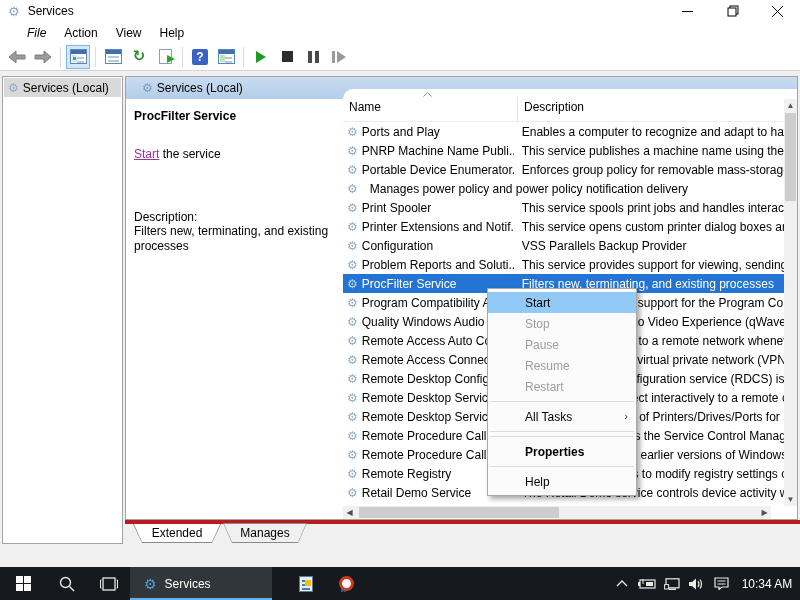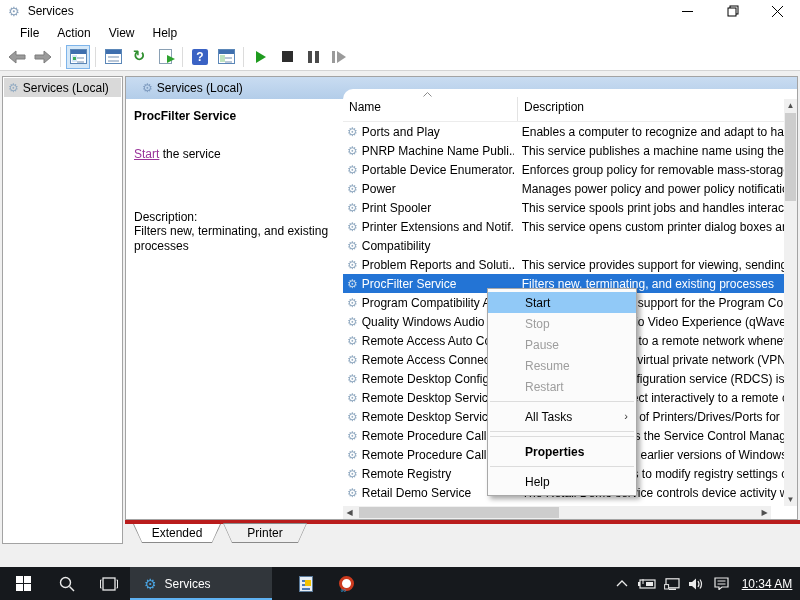--- a/index.html
+++ b/index.html
@@ -11,21 +11,21 @@
   .titlebar { position:absolute; top:0; left:0; right:0; height:22px; background:#ffffff; display:flex; align-items:center; }
   .titlebar .app-icon { margin-left:8px; font-size:13px; color:#8ba3bd; line-height:1; }
   .titlebar .title-text { margin-left:8px; font-size:12px; }
   .win-controls { position:absolute; right:0; top:0; height:22px; display:flex; }
   .win-btn { width:45px; height:22px; display:flex; align-items:center; justify-content:center; }
   .win-btn svg { display:block; }
 
   
   .menubar { position:absolute; top:22px; left:0; right:0; height:21px; background:#ffffff; display:flex; align-items:center; }
   .menu-item { padding:0 9px; height:100%; display:flex; align-items:center; }
-  .menu-item:first-child { padding-left:20px; }
+  .menu-item:first-child { padding-left:27px;font-style:italic; }
 
   
   .toolbar { position:absolute; top:43px; left:0; right:0; height:28px; background:#ffffff; border-bottom:1px solid #d4d4d4; display:flex; align-items:center; padding-left:4px; }
   .tb-btn { width:24px; height:24px; display:flex; align-items:center; justify-content:center; margin:0 1px; border:1px solid transparent; }
   .tb-btn.selected { background:#d5e8f8; border:1px solid #7eb4ea; }
   .tb-sep { width:1px; height:20px; background:#dcdcdc; margin:0 4px; }
   .ico-win { width:17px; height:15px; position:relative; background:#fff; border:1px solid #5b87b8; }
   .ico-win .bar { position:absolute; top:0; left:0; right:0; height:4px; background:#3f6fae; }
   .ico-win .pane { position:absolute; top:5px; left:1px; width:5px; bottom:1px; background:#d5e6f7; }
   .ico-win .dot { position:absolute; left:2px; top:7px; width:3px; height:3px; background:#3fae5a; }
@@ -116,21 +116,21 @@
   .search-btn,.taskview-btn { width:42px; }
   .app-btn { width:142px; background:#31363b; position:relative; justify-content:flex-start; padding-left:14px; }
   .app-btn .underline { position:absolute; left:0; right:0; bottom:0; height:2px; background:#5fb2f2; }
   .app-btn .gear { color:#4aa3e0; font-size:14px; margin-right:8px; }
   .small-app { width:40px; }
   .log-ico { width:14px; height:16px; background:#e8eef5; border:1px solid #5a7a9a; position:relative; }
   .log-ico i { position:absolute; left:2px; right:2px; height:2px; background:#4a7ab8; }
   .log-ico .warn { position:absolute; right:1px; top:3px; width:6px; height:6px; background:#f2c200; }
   .clock-ico { width:15px; height:15px; border-radius:50%; background:#fff; border:3px solid #cc3a1e; position:relative; }
   .clock-ico .dots { position:absolute; left:-1px; top:10px; color:#2e9bd6; font-size:7px; font-weight:bold; }
-  .tray { margin-left:auto; display:flex; align-items:center; gap:0;text-decoration:underline; }
+  .tray { margin-left:auto; display:flex; align-items:center; gap:0; }
   .tray-ico { width:25px; height:33px; display:flex; align-items:center; justify-content:center; }
   .tray-ico svg { display:block; }
   .clock-txt { width:66px; text-align:center; font-size:12px; }
 
   .arrow-glyph { font-family:"DejaVu Sans",sans-serif; }
 </style>
 </head>
 <body>
 
 <div id="screen">
@@ -279,36 +279,36 @@
               <span class="cell-name">PNRP Machine Name Publi...</span>
               <span class="cell-desc">This service publishes a machine name using the Peer Name Res</span>
             </div>
             <div class="srow">
               <span class="gear arrow-glyph">⚙</span>
               <span class="cell-name">Portable Device Enumerator...</span>
               <span class="cell-desc">Enforces group policy for removable mass-storage devices</span>
             </div>
             <div class="srow">
               <span class="gear arrow-glyph">⚙</span>
-              <span class="cell-name">Power</span>
               <span class="cell-desc">Manages power policy and power policy notification delivery</span>
             </div>
             <div class="srow">
               <span class="gear arrow-glyph">⚙</span>
               <span class="cell-name">Print Spooler</span>
               <span class="cell-desc">This service spools print jobs and handles interaction with the pri</span>
             </div>
             <div class="srow">
               <span class="gear arrow-glyph">⚙</span>
               <span class="cell-name">Printer Extensions and Notif...</span>
               <span class="cell-desc">This service opens custom printer dialog boxes and handles notifi</span>
             </div>
             <div class="srow">
               <span class="gear arrow-glyph">⚙</span>
-              <span class="cell-name">Compatibility</span>
+              <span class="cell-name">Configuration</span>
+              <span class="cell-desc">VSS Parallels Backup Provider</span>
             </div>
             <div class="srow">
               <span class="gear arrow-glyph">⚙</span>
               <span class="cell-name">Problem Reports and Soluti...</span>
               <span class="cell-desc">This service provides support for viewing, sending and deletion o</span>
             </div>
             <div class="srow selected">
               <span class="gear arrow-glyph">⚙</span>
               <span class="cell-name">ProcFilter Service</span>
               <span class="cell-desc">Filters new, terminating, and existing processes</span>
@@ -398,21 +398,21 @@
       <div class="ctx-item">Help</div>
     </div>
 
   <div class="tabs-row">
     <div class="tab tab1 active">
       <span class="outer"></span>
       <span class="inner">Extended</span>
     </div>
     <div class="tab tab2">
       <span class="outer"></span>
-      <span class="inner">Printer</span>
+      <span class="inner">Manages</span>
     </div>
   </div>
 
 
   <div class="taskbar">
     <div class="tb-item start-btn">
       <span class="win-logo">
           <i></i>
           <i></i>
           <i></i>

